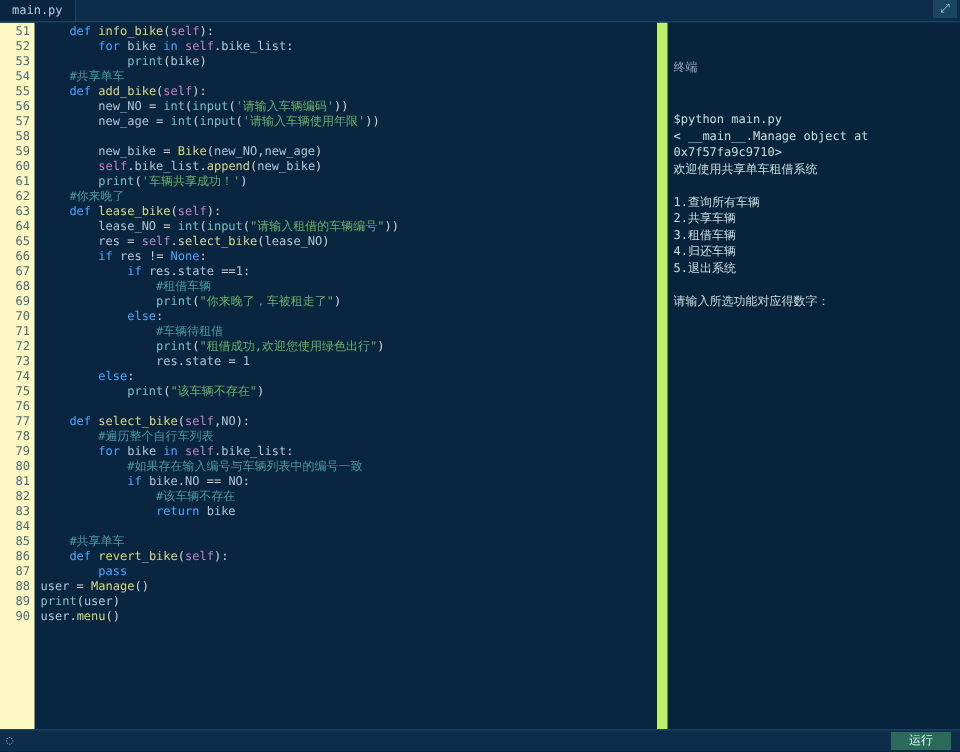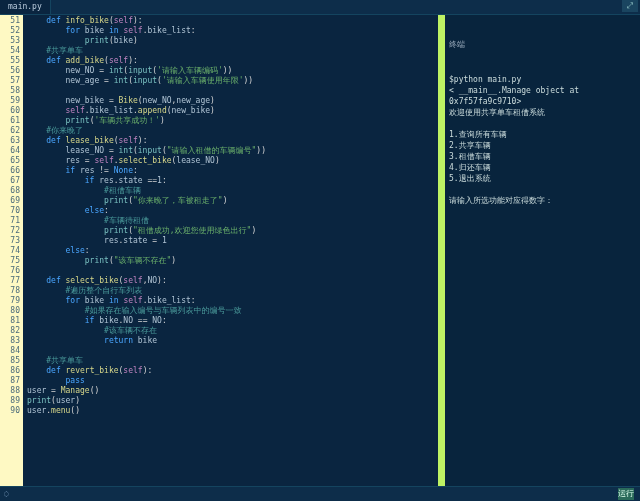--- a/index.html
+++ b/index.html
@@ -8,21 +8,21 @@
   .tab{background:#0a2540;color:#bcd;padding:1px 8px;font-size:8px;border-right:1px solid #14445f;height:12px;line-height:12px}
   .winbtn{margin-left:auto;width:16px;height:12px;background:#1a4560;color:#9cc;text-align:center;font-size:8px;line-height:12px;margin-right:2px}
   .body{flex:1;display:flex;overflow:hidden}
   .editor{width:438px;background:#0a2540;overflow:hidden;display:flex}
   .gutter{width:20px;background:#fef9c3;color:#4a6a7a;text-align:right;padding:1px 3px 0 0;line-height:10px}
   .code{flex:1;padding:1px 0 0 4px;line-height:10px;white-space:pre}
   .terminal{flex:1;background:#08243d;border-left:7px solid #bef264;padding:2px 4px;color:#cdd;font-size:8px;line-height:11px;white-space:pre-wrap}
   .thead{color:#9ab;font-size:8px;margin-bottom:2px}
   .statusbar{height:14px;background:#0d2d4a;display:flex;align-items:center;border-top:1px solid #14445f}
   .spin{width:10px;height:10px;margin-left:4px;color:#8ac}
-  .runbtn{margin-left:auto;margin-right:6px;background:#2a6a5a;color:#dfe;padding:1px 0;font-size:8px;height:10px;line-height:10px}
+  .runbtn{margin-left:auto;margin-right:6px;background:#2a6a5a;color:#dfe;padding:1px 12px;font-size:8px;height:10px;line-height:10px}
   
   .kw{color:#4aa6ff}
   .fn{color:#d7d78a}
   .st{color:#6aaf6a}
   .cm{color:#4a9a9a}
   .nm{color:#b0c4d4}
   .sl{color:#c084c0}
   .bi{color:#7ac0c0}
 </style>
 </head>

